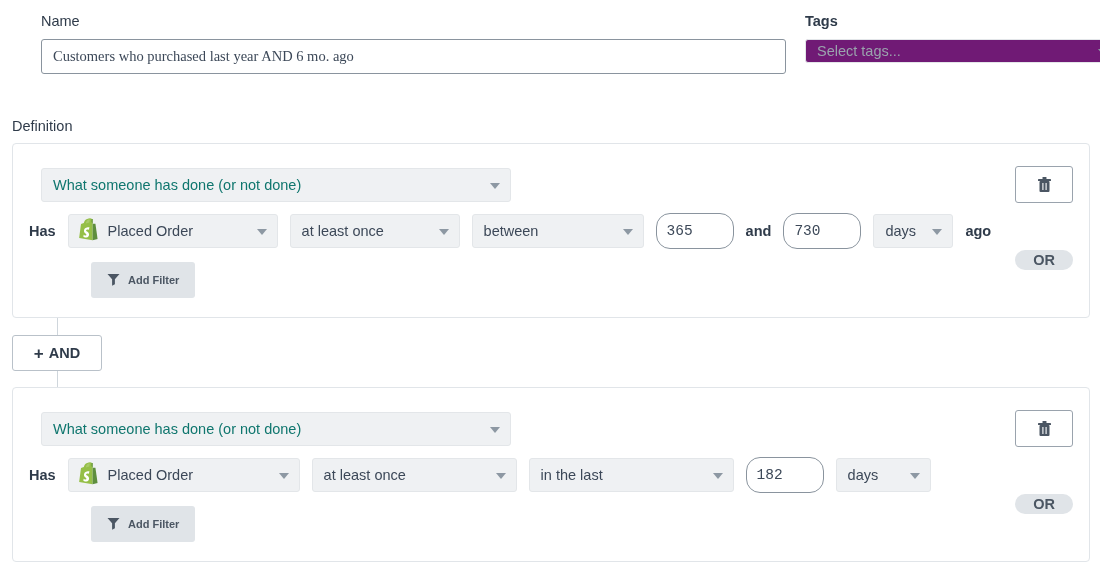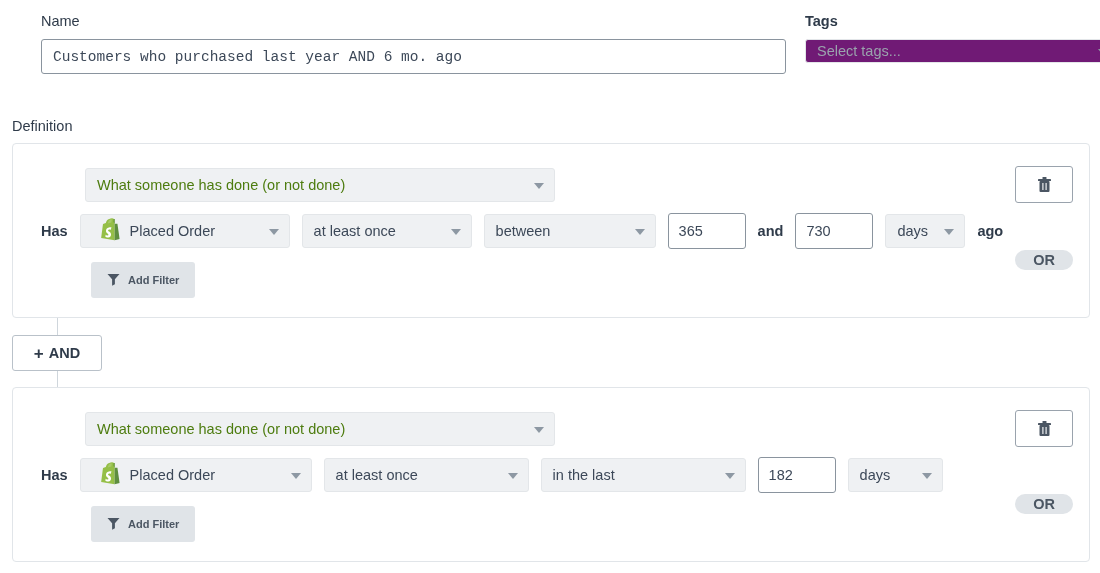--- a/index.html
+++ b/index.html
@@ -23,21 +23,21 @@
   }
 
   .name-block { position: absolute; left: 12px; top: 13px; width: 745px; }
   .name-label { margin-bottom: 10px; }
   .name-input {
     display: block;
     width: 745px; height: 35px;
     border: 1px solid #8a949e;
     border-radius: 3px;
     background: #fff;
-    font-family: Liberation Mono, monospace;
+    font-family: Liberation Serif, serif;
     font-size: 14.5px;
     color: #3c4858;
     padding: 0 11px;
     outline: none;
   }
 
   .tags-block { position: absolute; left: 776px; top: 13px; width: 314px; }
   .tags-label { margin-bottom: 10px; font-weight: bold; }
   .tags-select {
     position: relative;
@@ -75,37 +75,36 @@
   
   .type-select {
     position: absolute; left: 28px; top: 24px;
     width: 470px; height: 34px;
     background: #eff1f3;
     border: 1px solid #e3e6e9;
     border-radius: 3px;
     display: flex; align-items: center;
     padding: 0 11px;
     font-size: 14.5px;
-    color: #4d7c0f;
-    margin-left: 44px;
+    color: #0f766e;
   }
   .trash-btn {
     position: absolute; right: 16px; top: 22px;
     width: 58px; height: 37px;
     background: #fff;
     border: 1px solid #9aa3ad;
     border-radius: 3px;
     display: flex; align-items: center; justify-content: center;
     cursor: pointer;
   }
   .trash-icon svg { display: block; }
 
   
   .cond-row {
-    position: absolute; left: 28px; top: 70px;
+    position: absolute; left: 16px; top: 70px;
     display: flex; align-items: center;
     height: 34px;
   }
   .has-label {
     font-size: 14.5px;
     font-weight: bold;
     color: #2f3b4a;
     margin-right: 12px;
   }
   .sel {
@@ -114,29 +113,29 @@
     background: #eff1f3;
     border: 1px solid #e3e6e9;
     border-radius: 3px;
     display: flex; align-items: center;
     padding: 0 26px 0 11px;
     font-size: 14.5px;
     color: #3c4858;
     margin-right: 12px;
     white-space: nowrap;
   }
-  .sel.metric { padding-left: 18px; }
+  .sel.metric { padding-left: 8px; }
   .shopify-icon { margin-right: 9px; display: block; flex: 0 0 auto; }
 
   .numbox {
     width: 78px; height: 36px;
     background: #fff;
     border: 1px solid #8a949e;
-    border-radius: 3px;
-    font-family: Liberation Sans, sans-serif;
+    border-radius: 14px;
+    font-family: Liberation Mono, monospace;
     font-size: 14.5px;
     color: #3c4858;
     padding: 0 10px;
     margin-right: 12px;
     outline: none;
   }
   .inline-word {
     font-size: 14.5px;
     font-weight: bold;
     color: #2f3b4a;

